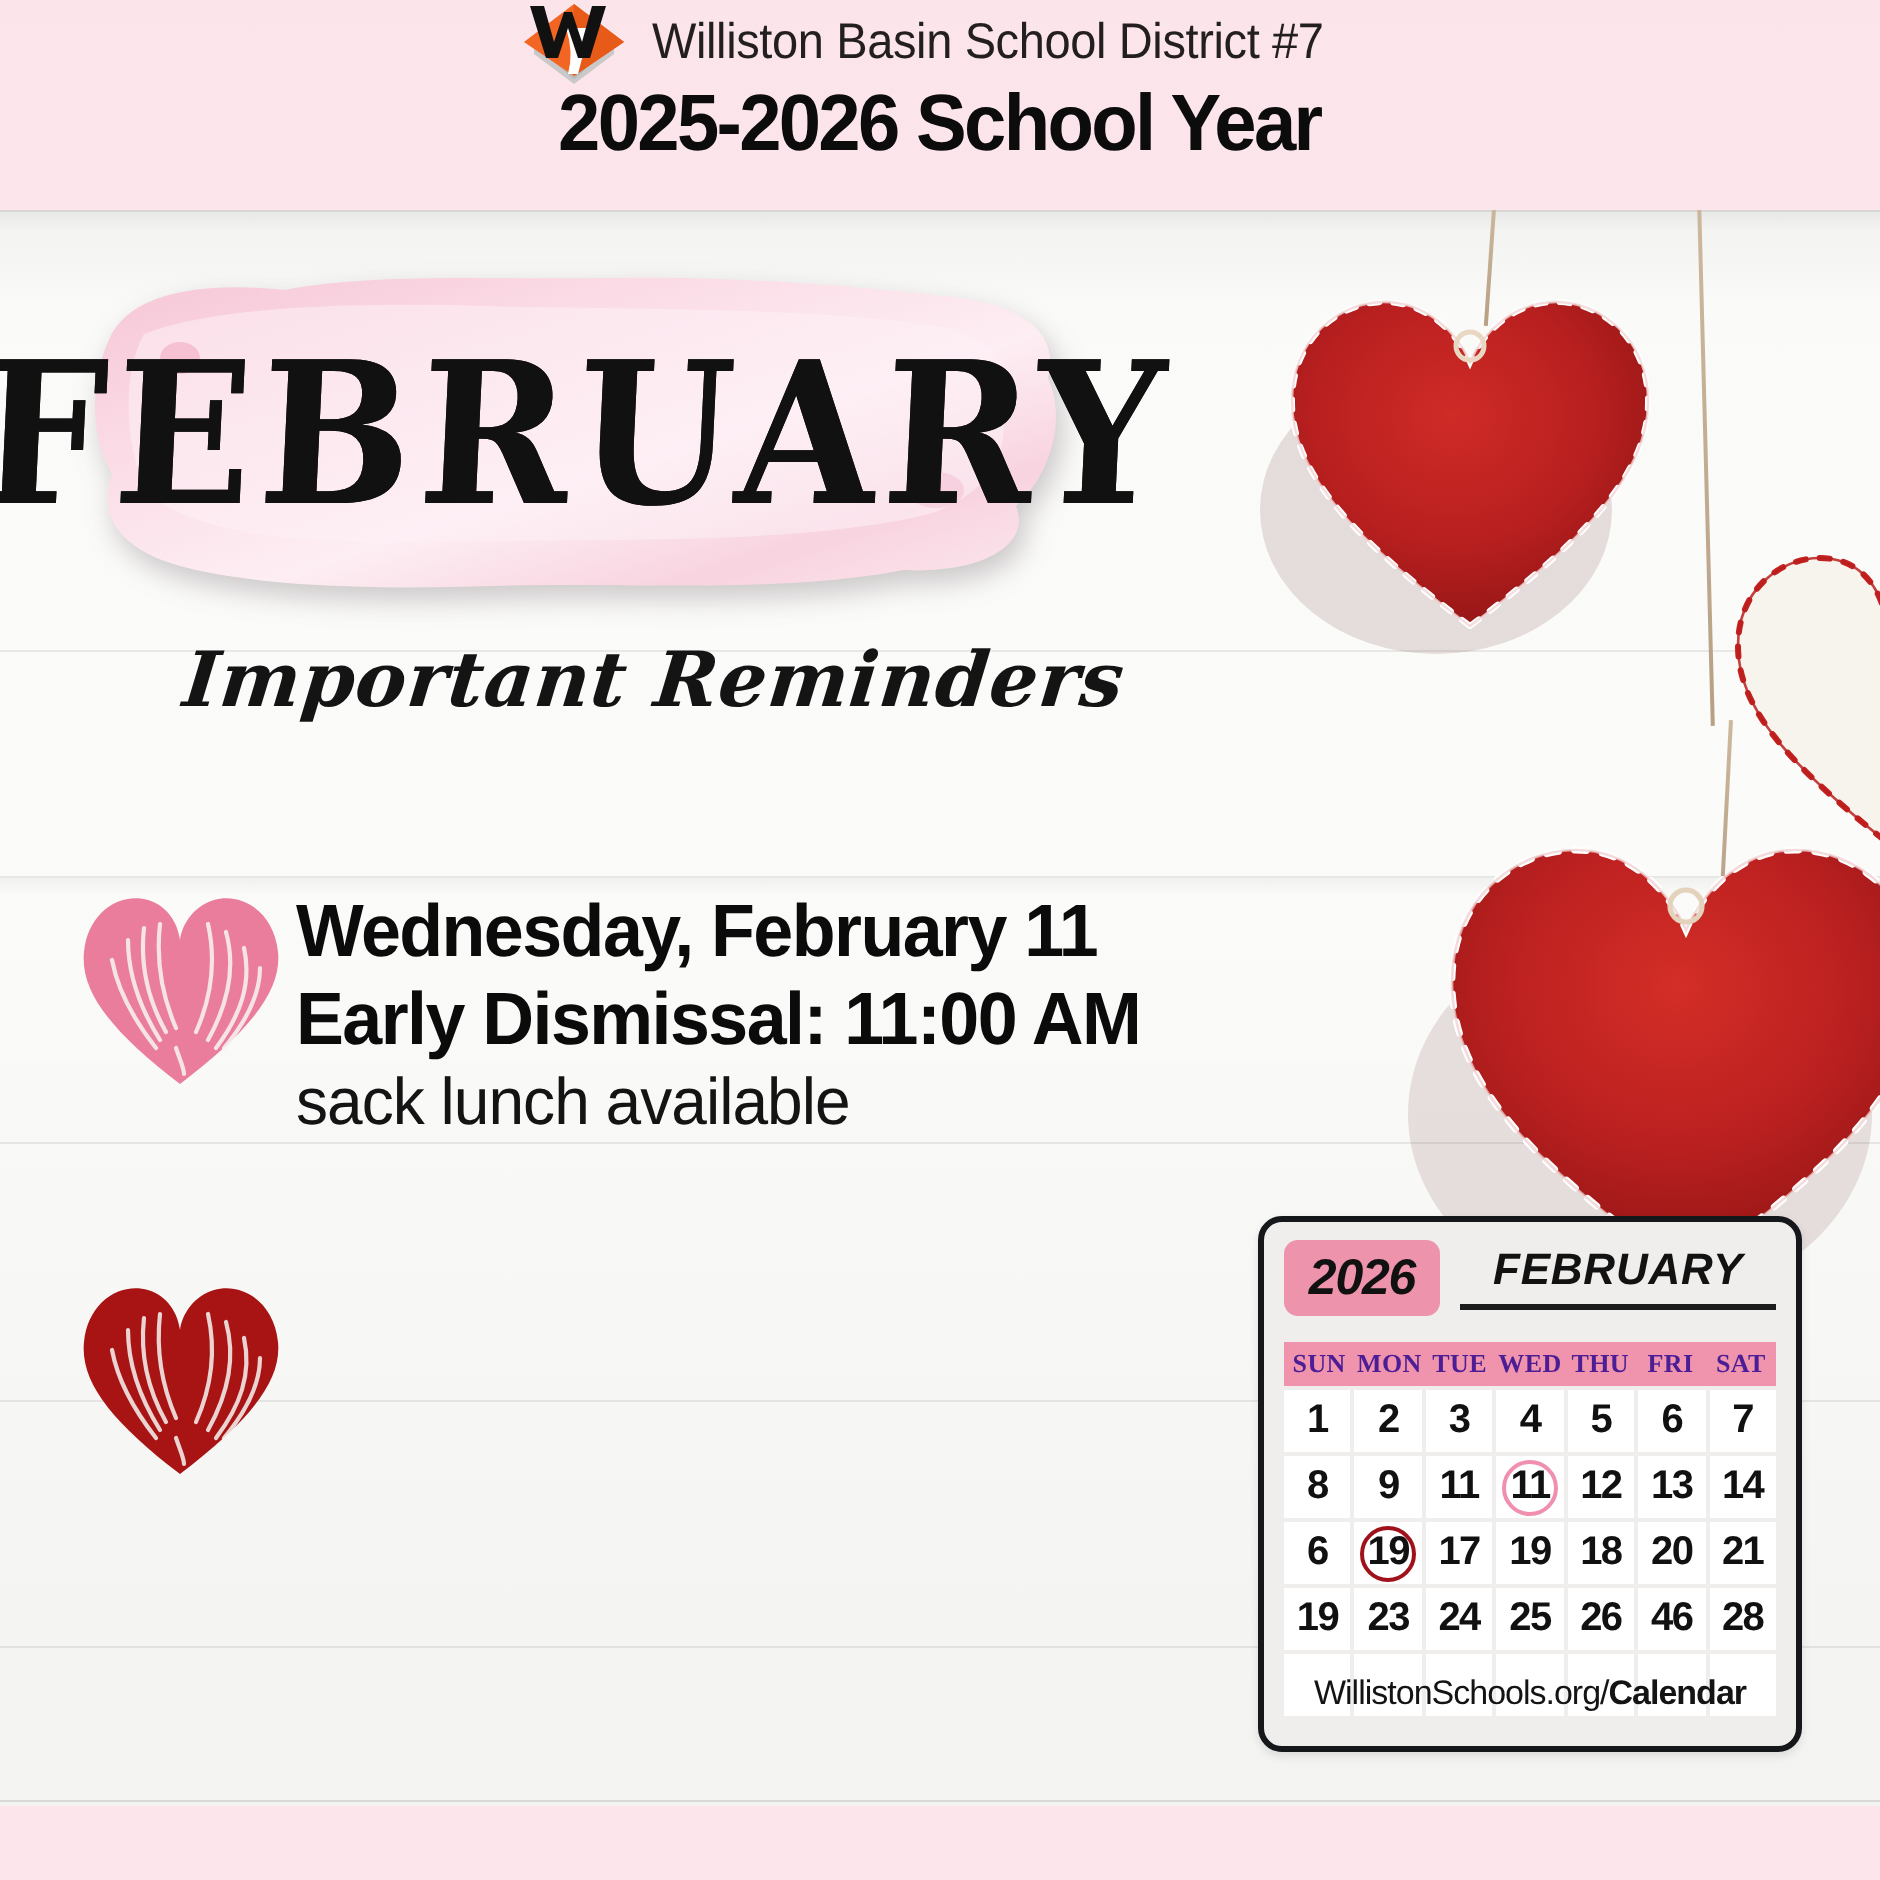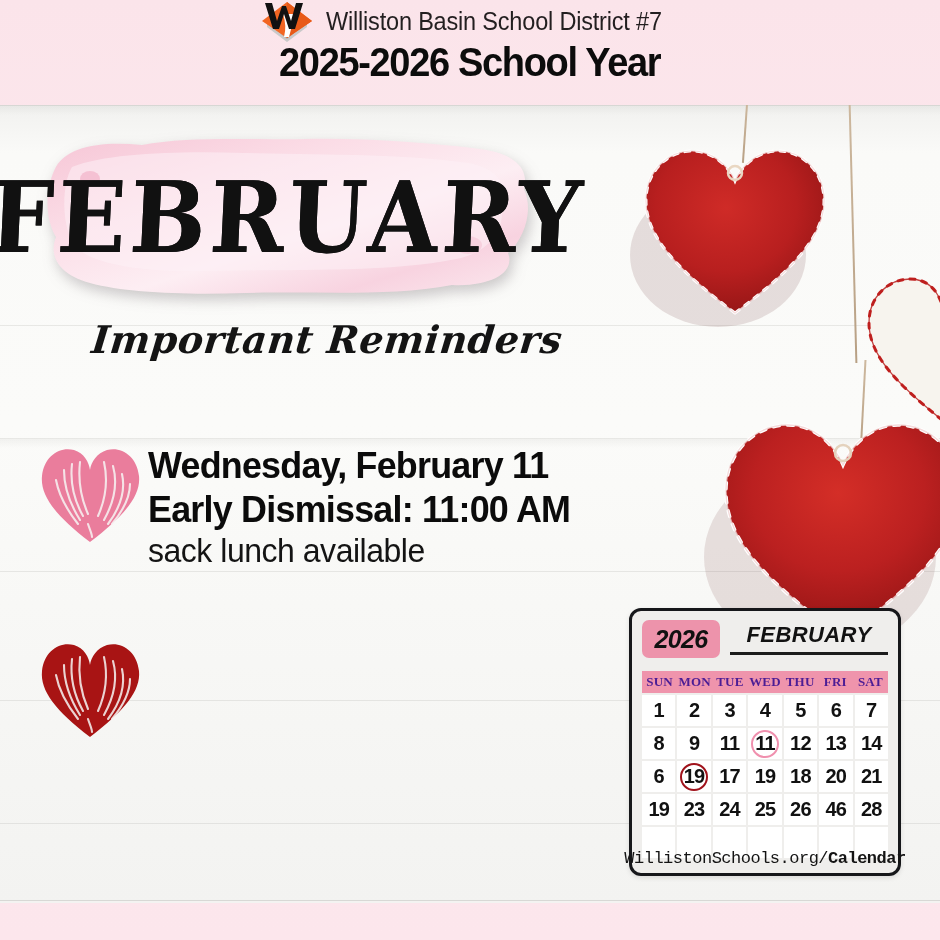--- a/index.html
+++ b/index.html
@@ -180,23 +180,23 @@
     transform:translate(-50%,-50%);
   }
   .cal-cell .ring.pink { border-color:#f090ae; }
   .cal-cell .ring.red  { border-color:#a0121b; }
   #cal-foot {
     display:grid; grid-template-columns:repeat(7,1fr); gap:2px; margin-top:2px;
     position:relative;
   }
   #cal-foot .cal-cell { color:transparent; }
   #cal-url {
-    position:absolute; left:0; top:16px; width:100%; height:31px;
+    position:absolute; left:0; top:4px; width:100%; height:31px;
     display:flex; align-items:center; justify-content:center;
-    font-size:17px; color:#141414; letter-spacing:-.5px; white-space:nowrap;font-family:Liberation Mono, monospace;
+    font-size:17px; color:#141414; letter-spacing:-.5px; white-space:nowrap;
   }
   #cal-url b { font-weight:700; }
 </style>
 </head>
 <body>
 
 <div id="poster">
 
   <div id="header">
     <div id="header-row1">

